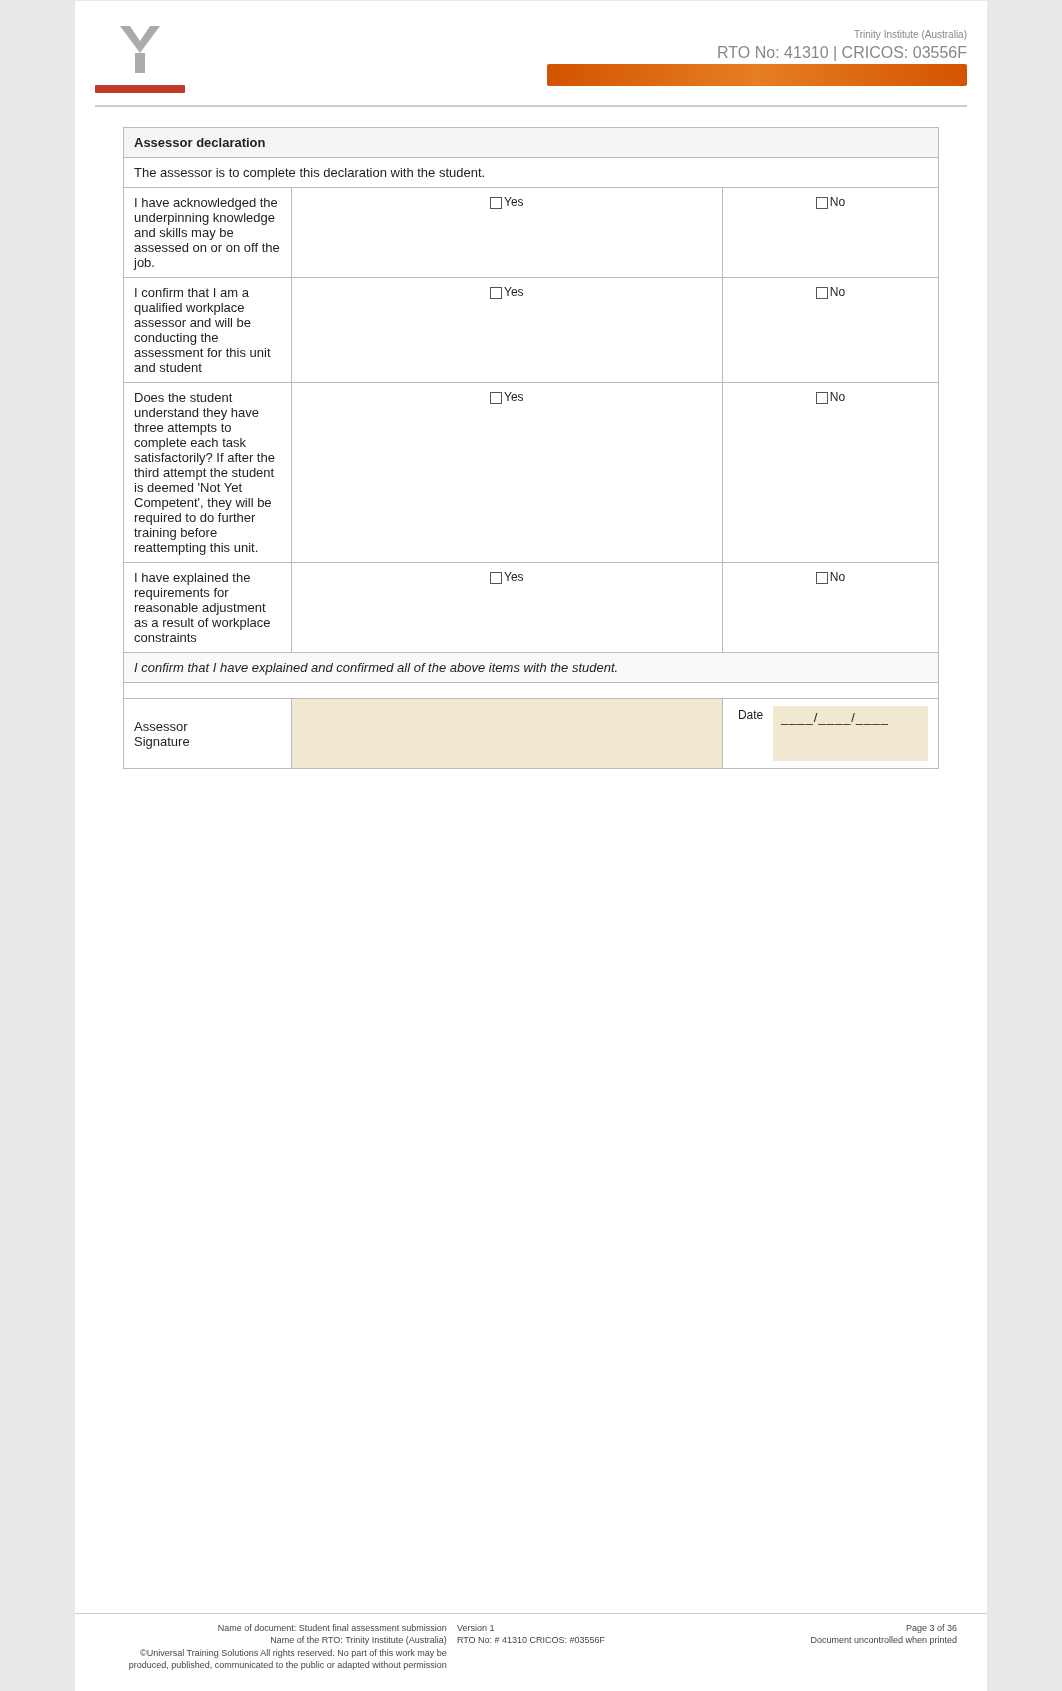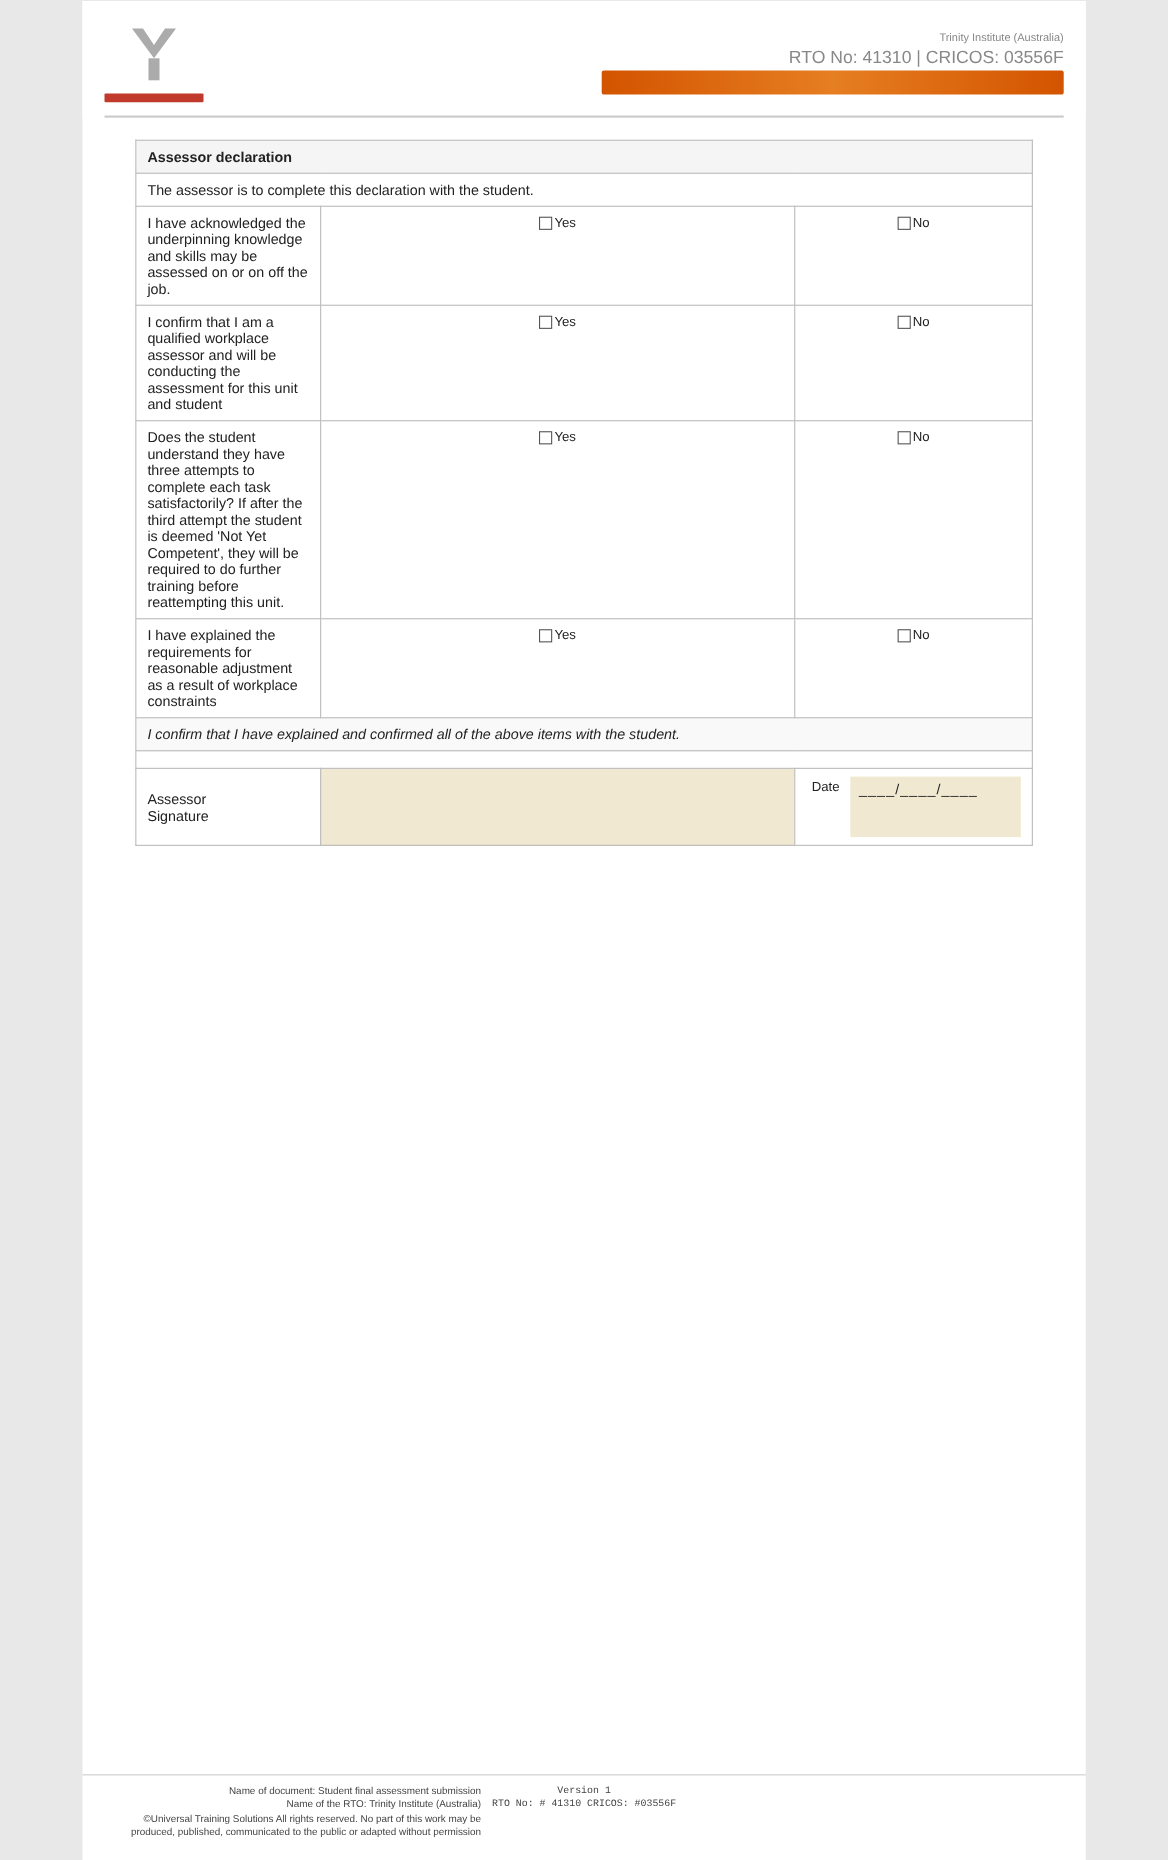--- a/index.html
+++ b/index.html
@@ -147,21 +147,21 @@
       line-height: 1.4;
     }
 
     .footer-inner {
       display: grid;
       grid-template-columns: 1fr auto 1fr;
       gap: 10px;
     }
 
     .footer-left { text-align: right; }
-    .footer-center { text-align: center; white-space: nowrap; font-family: Liberation Mono, monospace; }
+    .footer-center { text-align: left; white-space: nowrap; }
     .footer-right { text-align: right; }
 
     .statement-row td {
       background: #f9f9f9;
       font-style: italic;
     }
   </style>
 </head>
 <body>
 
@@ -275,16 +275,20 @@
     <div class="footer-inner">
       <div class="footer-left">
         <div>Name of document: Student final assessment submission</div>
         <div>Name of the RTO: Trinity Institute (Australia)</div>
         <div>©Universal Training Solutions All rights reserved. No part of this work may be produced, published, communicated to the public or adapted without permission</div>
       </div>
       <div class="footer-center">
         <div>Version 1</div>
         <div>RTO No: # 41310 CRICOS: #03556F</div>
       </div>
+      <div class="footer-right">
+        <div>Page  3  of  36</div>
+        <div>Document uncontrolled when printed</div>
+      </div>
     </div>
   </div>
 
 </div>
 
 </body></html>

